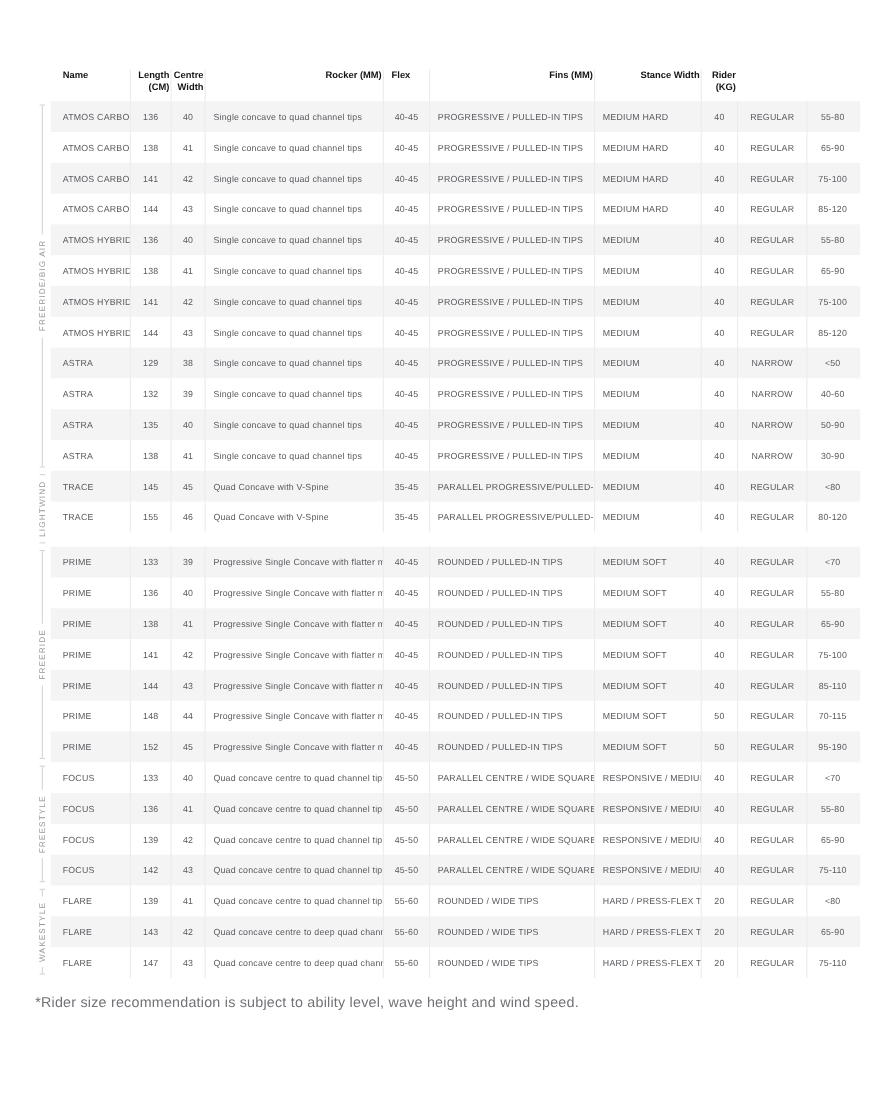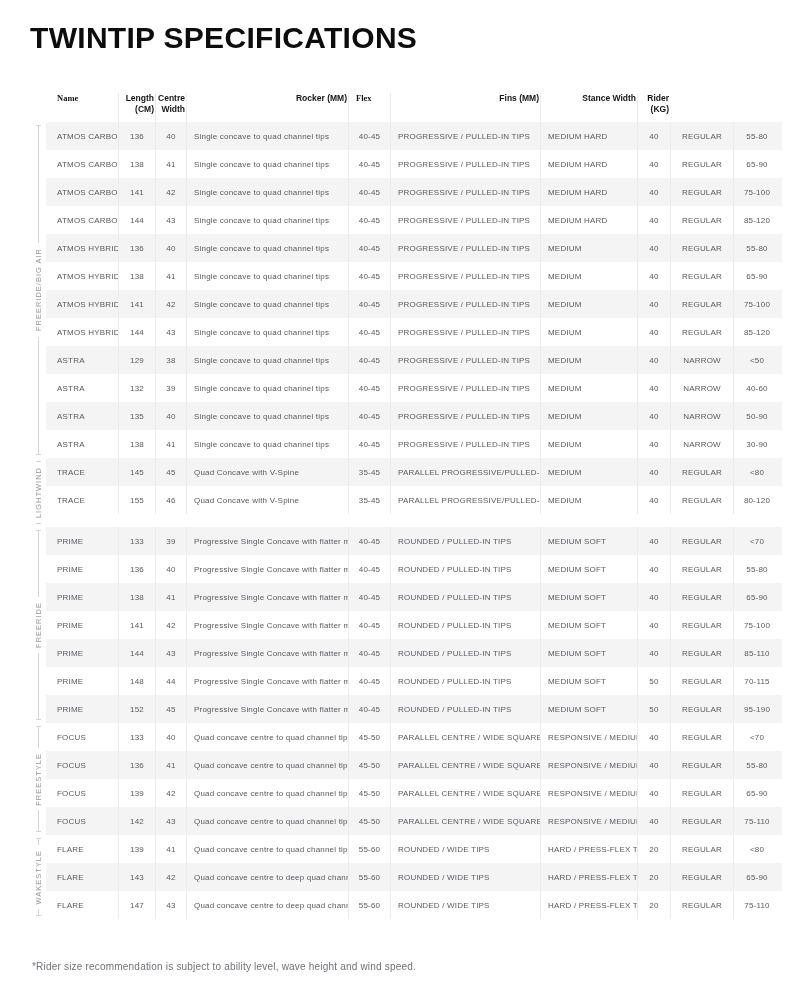--- a/index.html
+++ b/index.html
@@ -38,21 +38,21 @@
   .hcell {
     font-size: 8.5px;
     font-weight: 700;
     color: #141414;
     line-height: 1.3;
     border-left: 1px solid var(--separator, #ececee);
     height: 100%;
   }
   .hcell:first-child { border-left: none; }
   .hcell.c-center { text-align: right; padding-left: 1px; padding-right: 1px; }
-  .hcell.c-left { padding-left: 7px; font-family: Liberation Serif, serif; }
+  .hcell.c-left { padding-left: 7px; }
   .hcell.c-name { padding-left: 11px; }
 
   
   .group { display: flex; }
   .rail {
     width: var(--rail-w);
     display: flex;
     flex-direction: column;
     align-items: center;
     padding: 3px 0;
@@ -87,32 +87,31 @@
     overflow: hidden;
     white-space: nowrap;
   }
   .cell:first-child { border-left: none; }
   .cell.c-center { justify-content: center; }
   .cell.c-left { padding-left: 7px; }
   .cell.c-name { padding-left: 11px; }
 
   
   .footnote {
-    margin: 42px 0 0 2px;
-    font-size: 10px;
+    margin: 14px 0 0 2px;
+    font-size: 13px;
     letter-spacing: 0.2px;
     color: var(--footnote-text, #717276);
   }
 </style>
 </head>
 <body>
 
 <div class="page">
 
-  <h1 class="title">TWINTIP SPECIFICATIONS</h1>
 
   <div class="spec-table">
 
     <div class="header-row">
       <div class="hcell c-left c-name">Name</div>
       <div class="hcell c-center">Length (CM)</div>
       <div class="hcell c-center">Centre Width</div>
       <div class="hcell c-center">Rocker (MM)</div>
       <div class="hcell c-left">Flex</div>
       <div class="hcell c-center">Fins (MM)</div>

